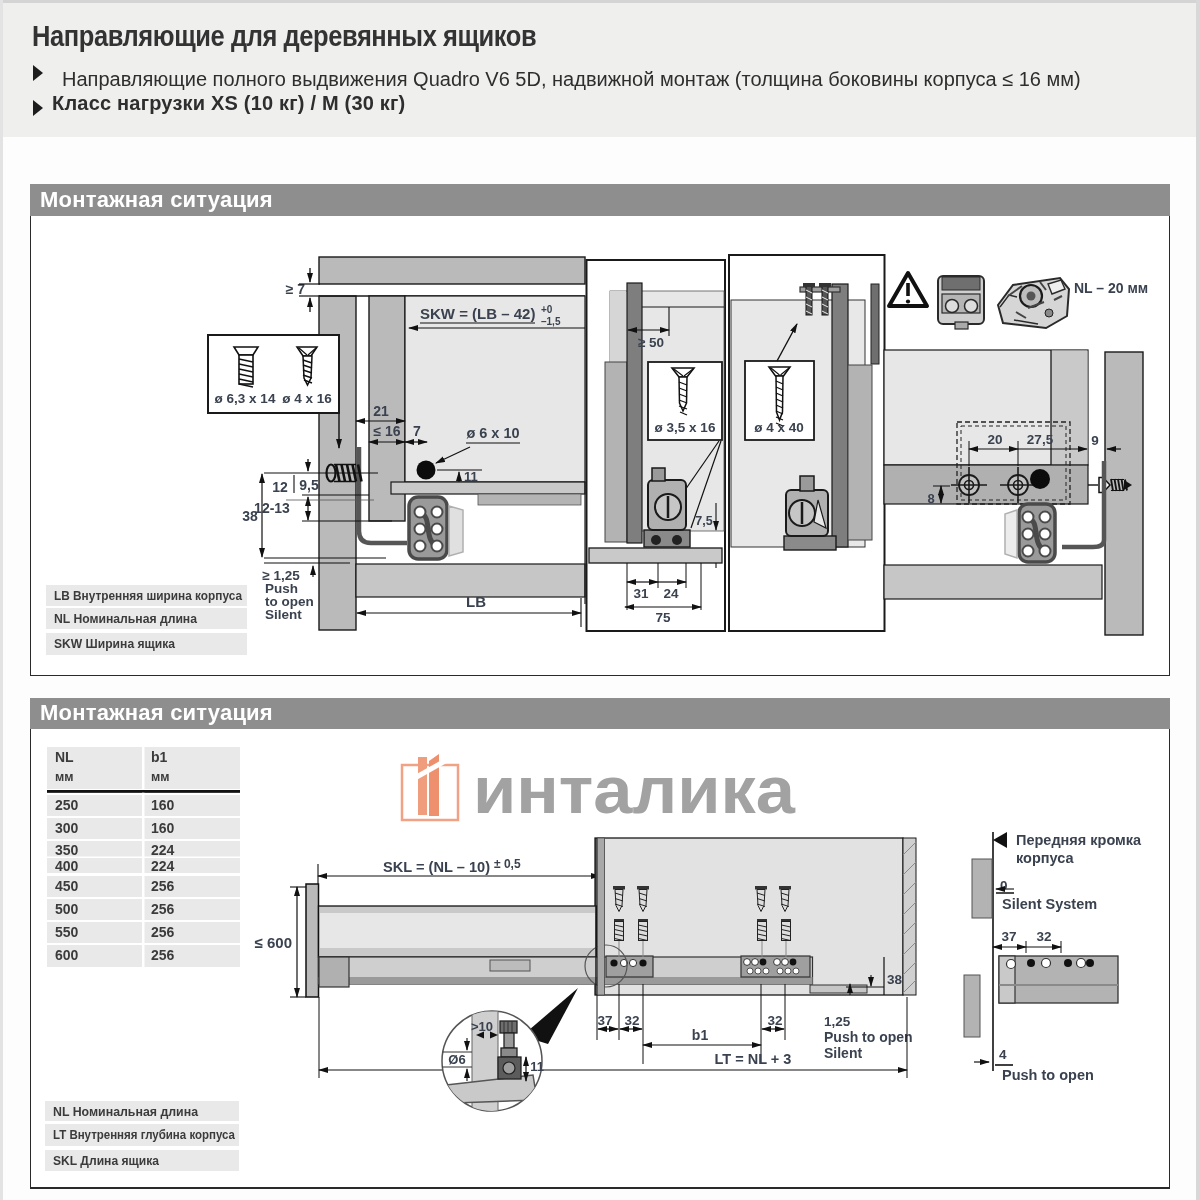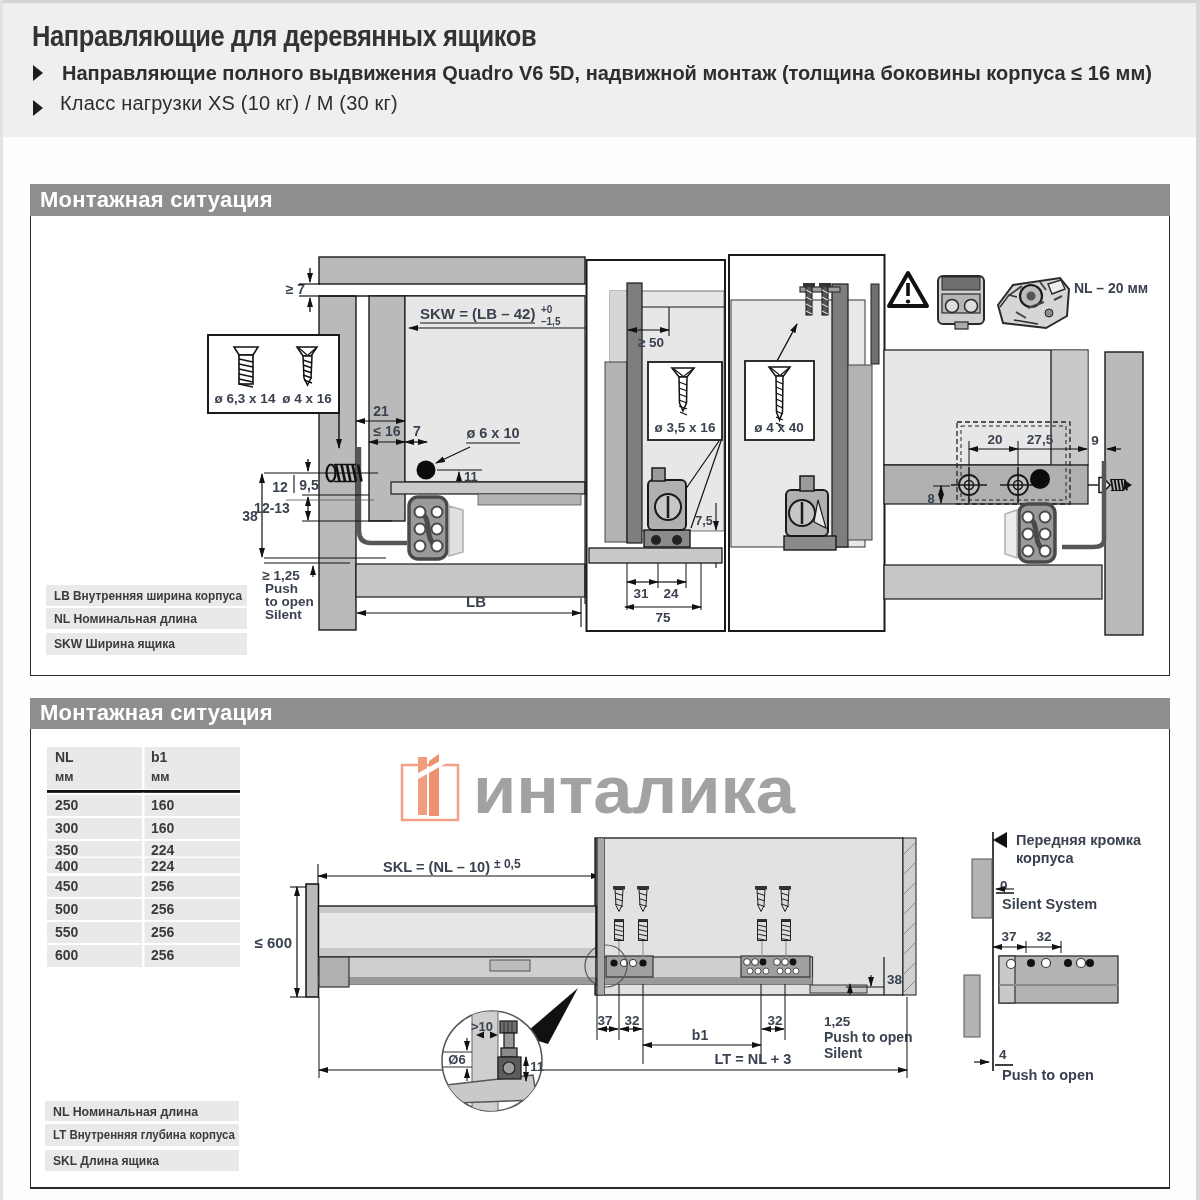--- a/index.html
+++ b/index.html
@@ -15,25 +15,25 @@
 <div class="abs" style="left:0;top:0;width:1200px;height:3px;background:#d4d4d4;"></div>
 
 <div class="abs" style="left:0;top:0;width:3px;height:1200px;background:#e3e3e3;"></div>
 
 <div class="abs" style="left:1196px;top:0;width:4px;height:1200px;background:#d8d8d8;"></div>
 
 <div class="abs" style="left:32px;top:19px;font-size:30px;font-weight:700;color:#333;letter-spacing:-0.5px;transform:scaleX(0.85);transform-origin:0 0;white-space:nowrap;">Направляющие для деревянных ящиков</div>
 
 <div class="abs" style="left:33px;top:65px;width:0;height:0;border-left:10px solid #1d1d1d;border-top:8px solid transparent;border-bottom:8px solid transparent;"></div>
 
-<div class="abs" style="left:62px;top:62px;font-size:20px;font-weight:700;color:#2e2e2e;letter-spacing:0;">Направляющие полного выдвижения Quadro V6 5D, надвижной монтаж (толщина боковины корпуса ≤ 16 мм)</div>
+<div class="abs" style="left:62px;top:68px;font-size:20px;font-weight:400;color:#2e2e2e;letter-spacing:0;">Направляющие полного выдвижения Quadro V6 5D, надвижной монтаж (толщина боковины корпуса ≤ 16 мм)</div>
 
 <div class="abs" style="left:33px;top:100px;width:0;height:0;border-left:10px solid #1d1d1d;border-top:8px solid transparent;border-bottom:8px solid transparent;"></div>
 
-<div class="abs" style="left:60px;top:92px;font-size:20px;font-weight:400;color:#2e2e2e;letter-spacing:0.2px;">Класс нагрузки XS (10 кг) / M (30 кг)</div>
+<div class="abs" style="left:52px;top:92px;font-size:20px;font-weight:700;color:#2e2e2e;letter-spacing:0.2px;">Класс нагрузки XS (10 кг) / M (30 кг)</div>
 
 <div class="abs" style="left:30px;top:184px;width:1140px;height:32px;background:#8e8e8e;color:#fff;font-size:22px;font-weight:700;letter-spacing:0.2px;line-height:31px;padding-left:10px;box-sizing:border-box;">Монтажная ситуация</div>
 
 <div class="abs" style="left:30px;top:216px;width:1140px;height:460px;background:#fff;border:1.5px solid #2a2a2a;border-top:none;box-sizing:border-box;"></div>
 
 <svg class="abs" style="left:30px;top:216px;" width="1140" height="460" viewBox="30 216 1140 460">
 
 <defs>
 <marker id="ar" orient="auto-start-reverse" markerWidth="11" markerHeight="8" refX="9" refY="3" markerUnits="userSpaceOnUse">
         <path d="M0,0 L10,3 L0,6 z" fill="#111"></path>

